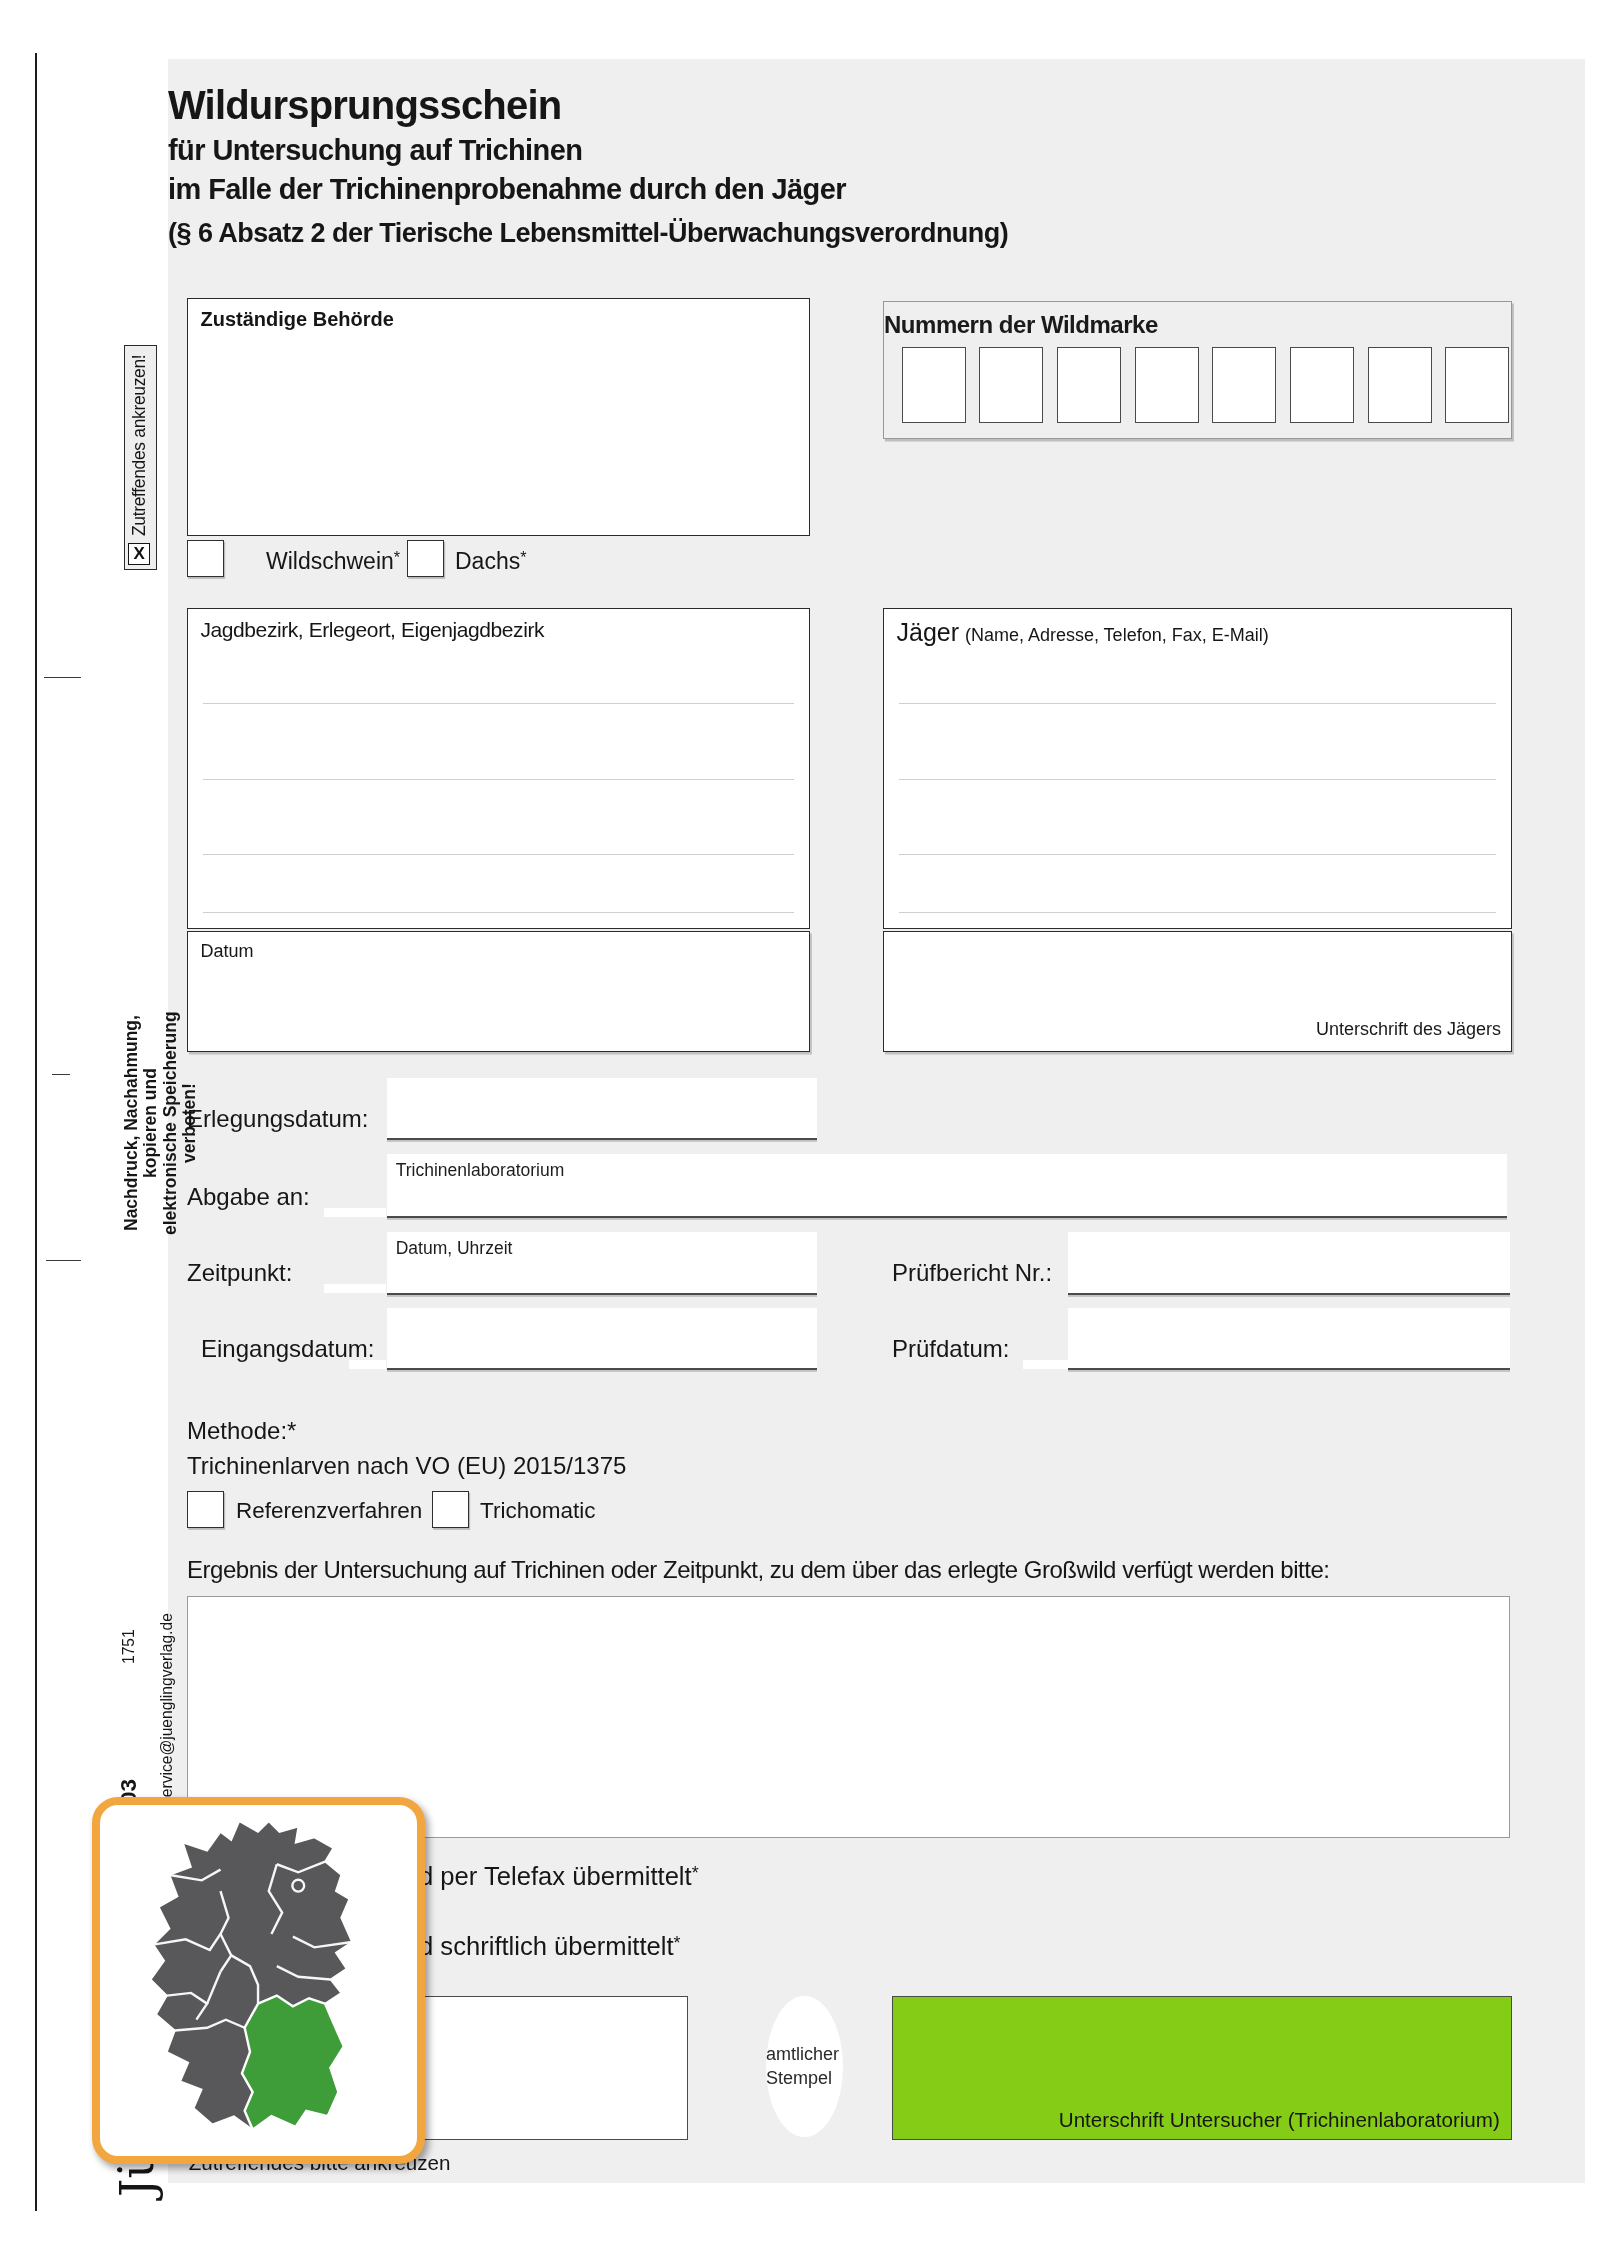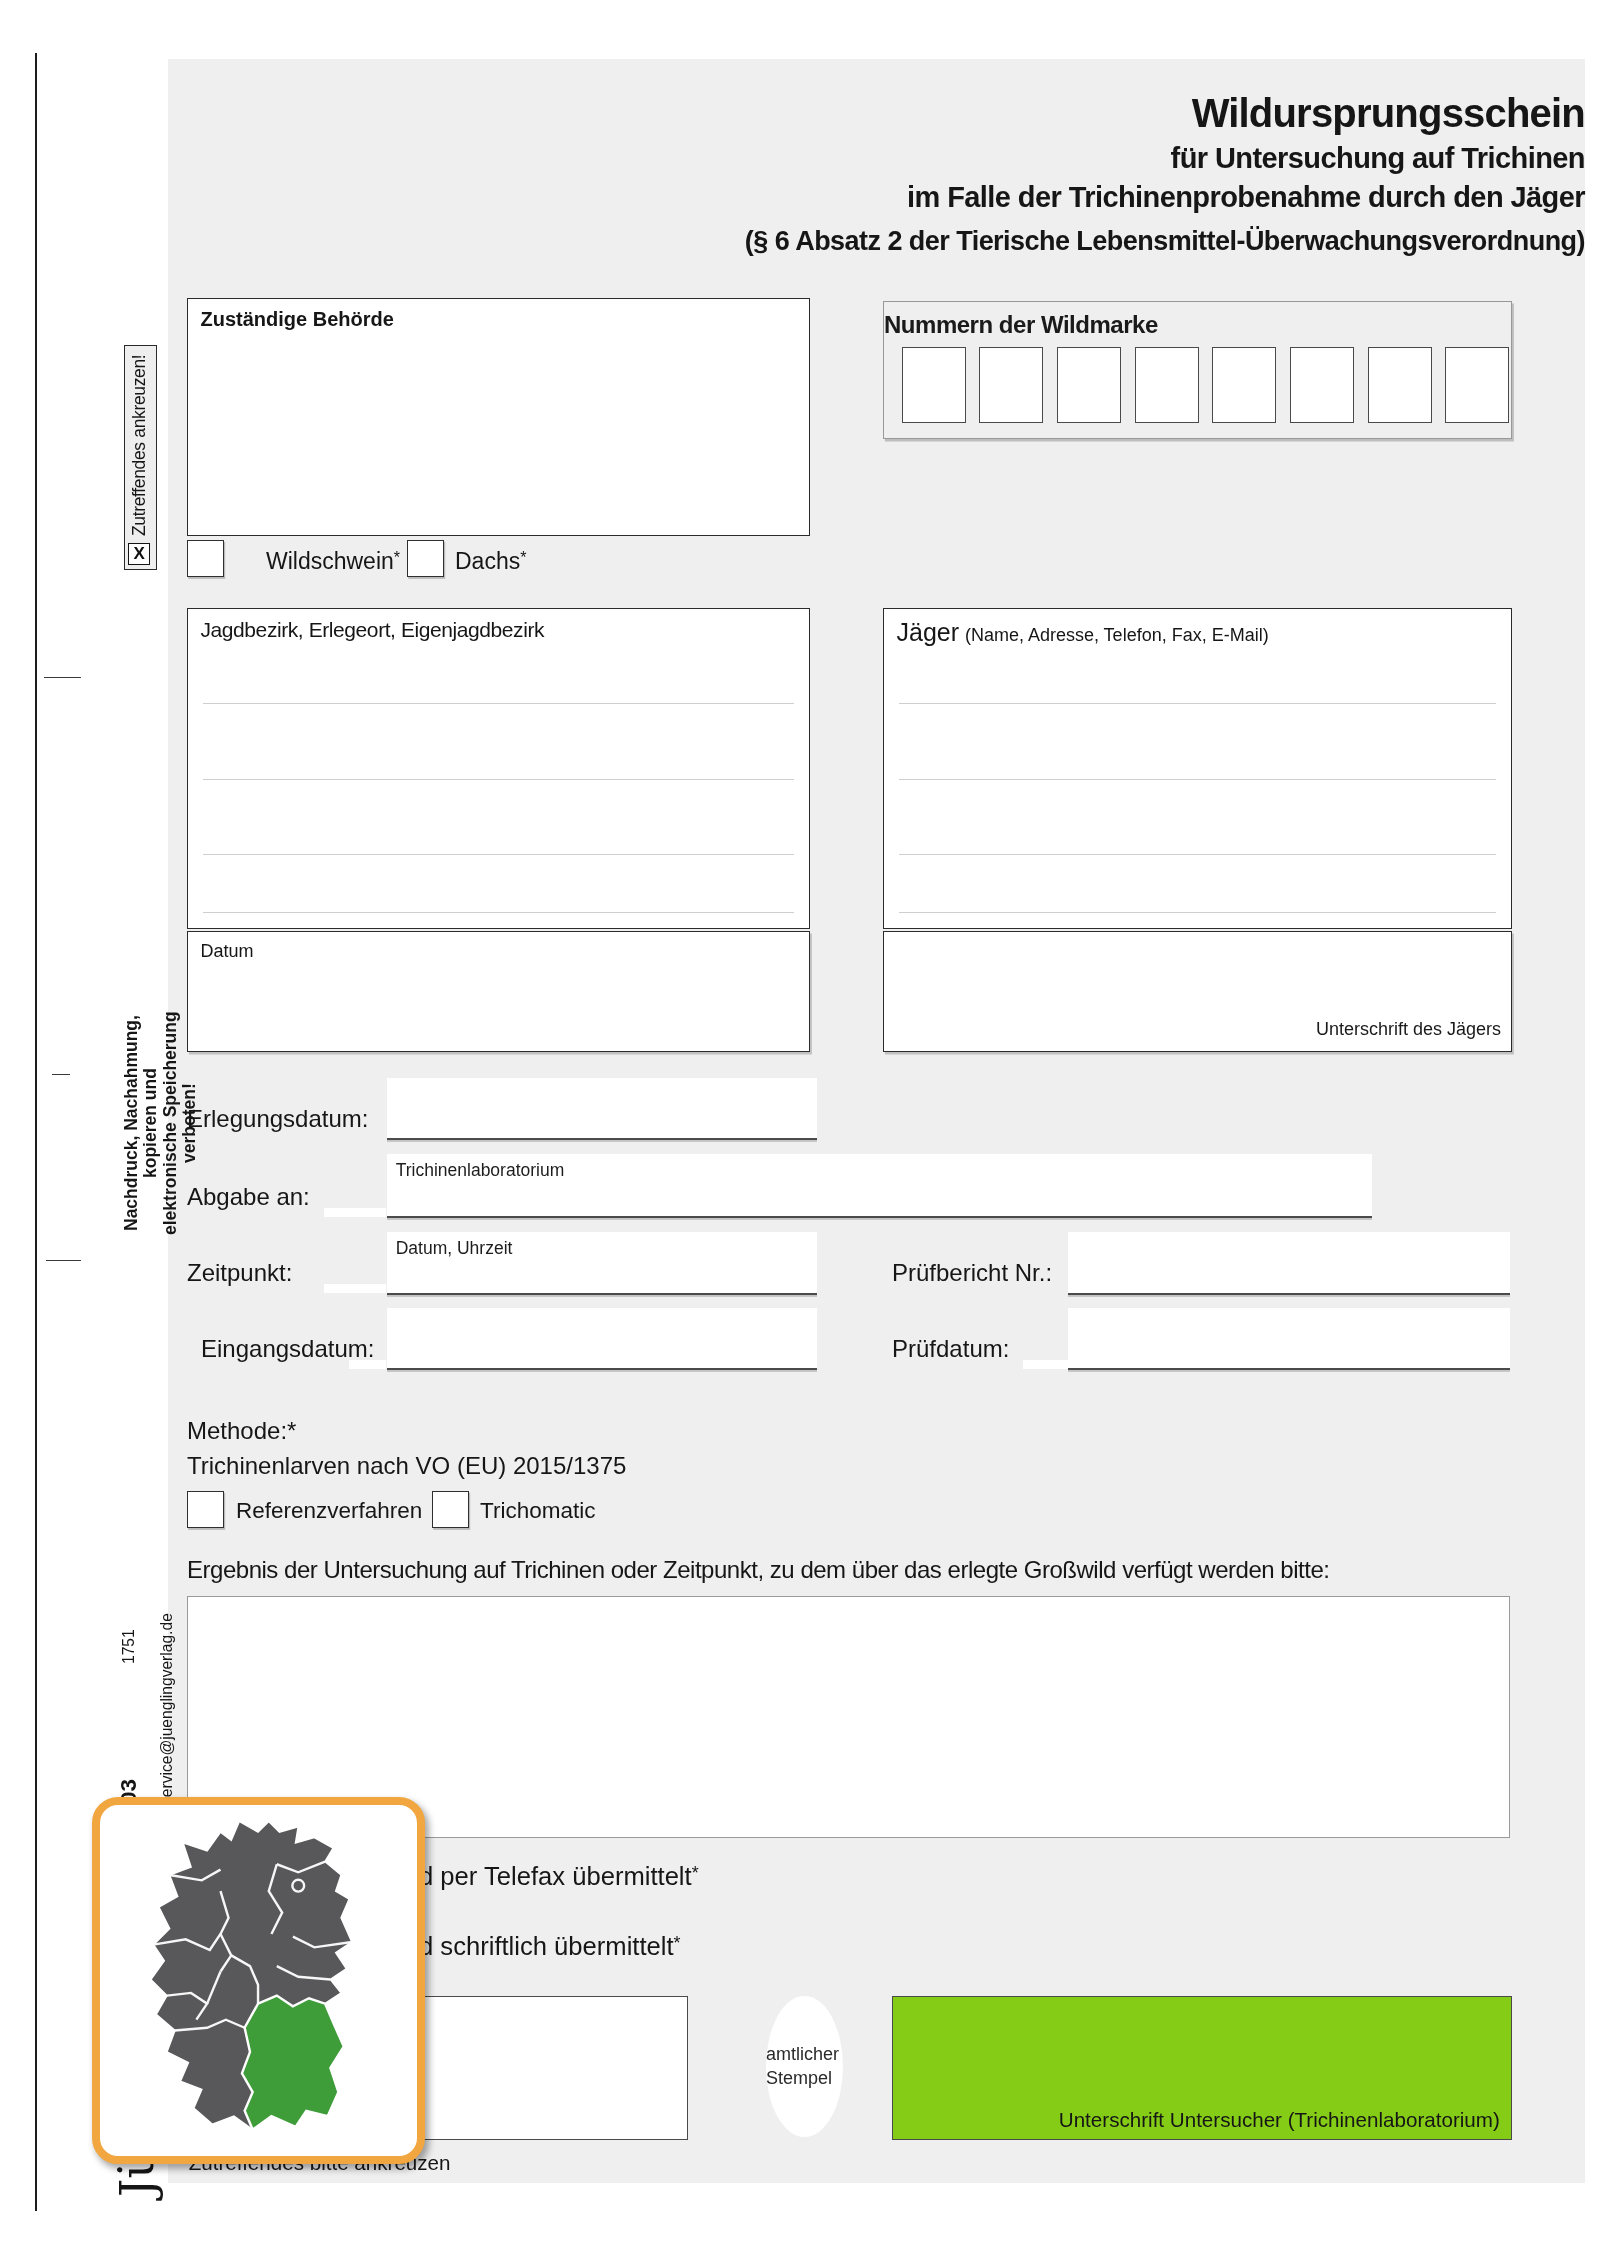--- a/index.html
+++ b/index.html
@@ -2,21 +2,21 @@
 <html style="font-size:10px"><head>
 <meta charset="utf-8">
 <style>
   html,body{margin:0;padding:0;background:#fff;}
   #page{position:relative;width:1621px;height:2261px;background:#ffffff;
         font-family:"Liberation Sans",sans-serif;color:#1a1a1a;overflow:hidden;}
   .abs{position:absolute;}
   .cond{letter-spacing:-0.02em;}
   #form-panel{left:168px;top:59px;width:1417px;height:2124px;background:#f0efef;}
   
-  .title{left:168px;width:1417px;text-align:right;font-weight:bold;color:#161616;margin-top:8px;}
+  .title{left:168px;width:1417px;text-align:left;font-weight:bold;color:#161616;}
   #t1{top:83px;font-size:40px;}
   #t2{top:134px;font-size:29px;}
   #t3{top:173px;font-size:29px;}
   #t4{top:218px;font-size:27px;}
   
   .wbox{background:#fff;border:1.2px solid #2b2b2b;}
   .shadow{box-shadow:1.9px 2.5px 0 rgba(125,125,125,.4);}
   .boxlabel{position:absolute;top:8.7px;left:12.5px;font-size:21px;color:#161616;}
   .ruled{position:absolute;left:15px;right:15px;height:1.2px;background:#cfcfcf;}
   
@@ -157,21 +157,21 @@
   </div>
   <div class="abs wbox shadow" style="left:883px;top:931px;width:627px;height:119px;">
     <div style="position:absolute;right:10px;bottom:11px;font-size:18px;">Unterschrift des Jägers</div>
   </div>
 
   <div class="flabel" style="left:187px;top:1105px;">Erlegungsdatum:</div>
   <div class="ufield" style="left:387px;top:1078px;width:430px;height:60px;"></div>
 
   <div class="flabel" style="left:187px;top:1183px;">Abgabe an:</div>
   <div class="bstrip" style="left:324px;top:1208px;width:62px;"></div>
-  <div class="ufield" style="left:387px;top:1154px;width:985px;height:62px;">
+  <div class="ufield" style="left:387px;top:1154px;width:1120px;height:62px;">
     <div class="fhint">Trichinenlaboratorium</div>
   </div>
 
   <div class="flabel" style="left:187px;top:1259px;">Zeitpunkt:</div>
   <div class="bstrip" style="left:324px;top:1284px;width:62px;"></div>
   <div class="ufield" style="left:387px;top:1232px;width:430px;height:61px;">
     <div class="fhint">Datum, Uhrzeit</div>
   </div>
   <div class="flabel" style="left:892px;top:1259px;">Prüfbericht Nr.:</div>
   <div class="ufield" style="left:1068px;top:1232px;width:442px;height:61px;"></div>

